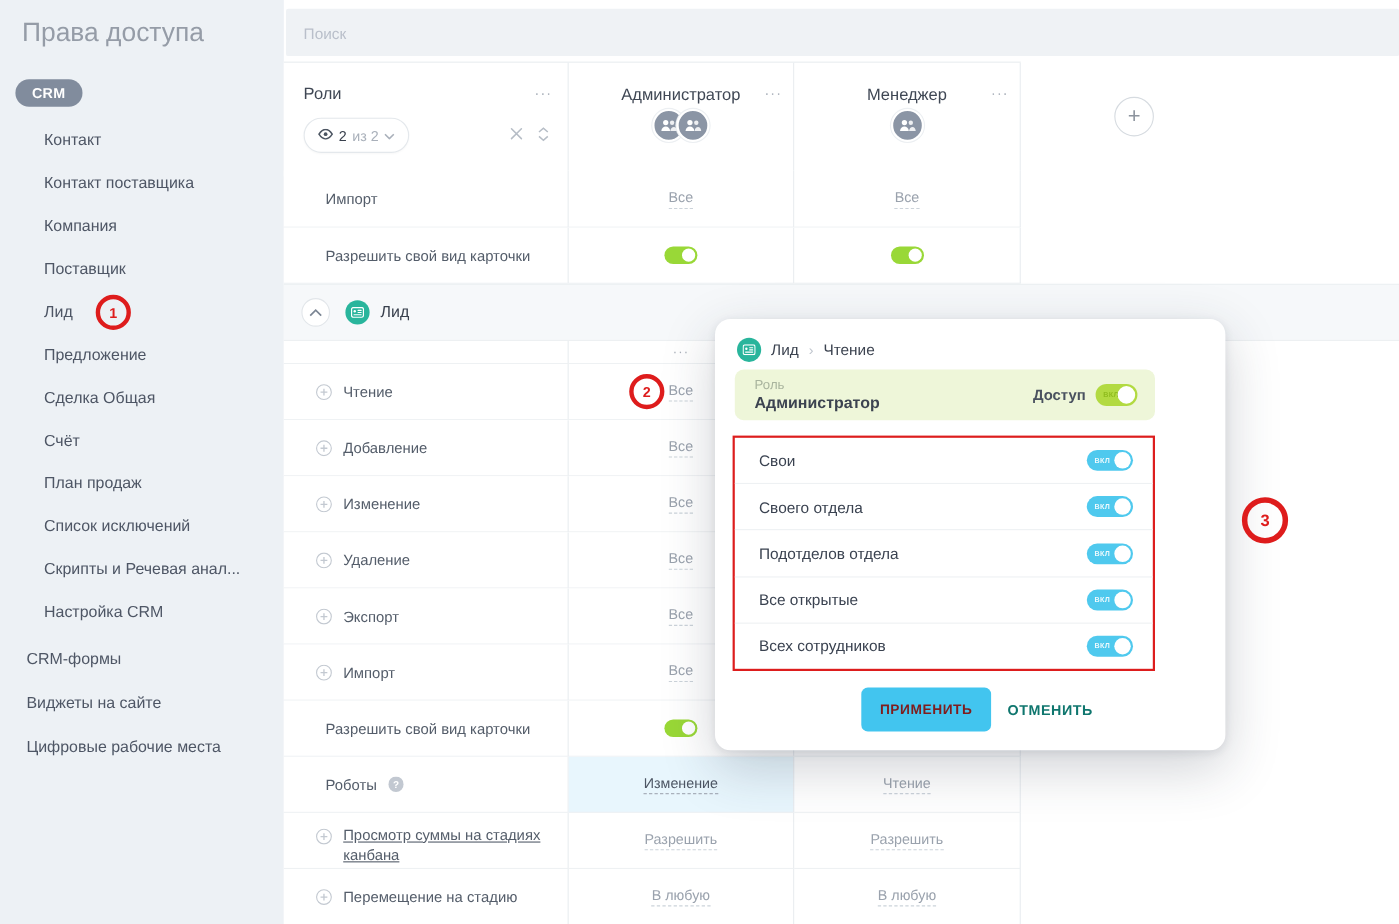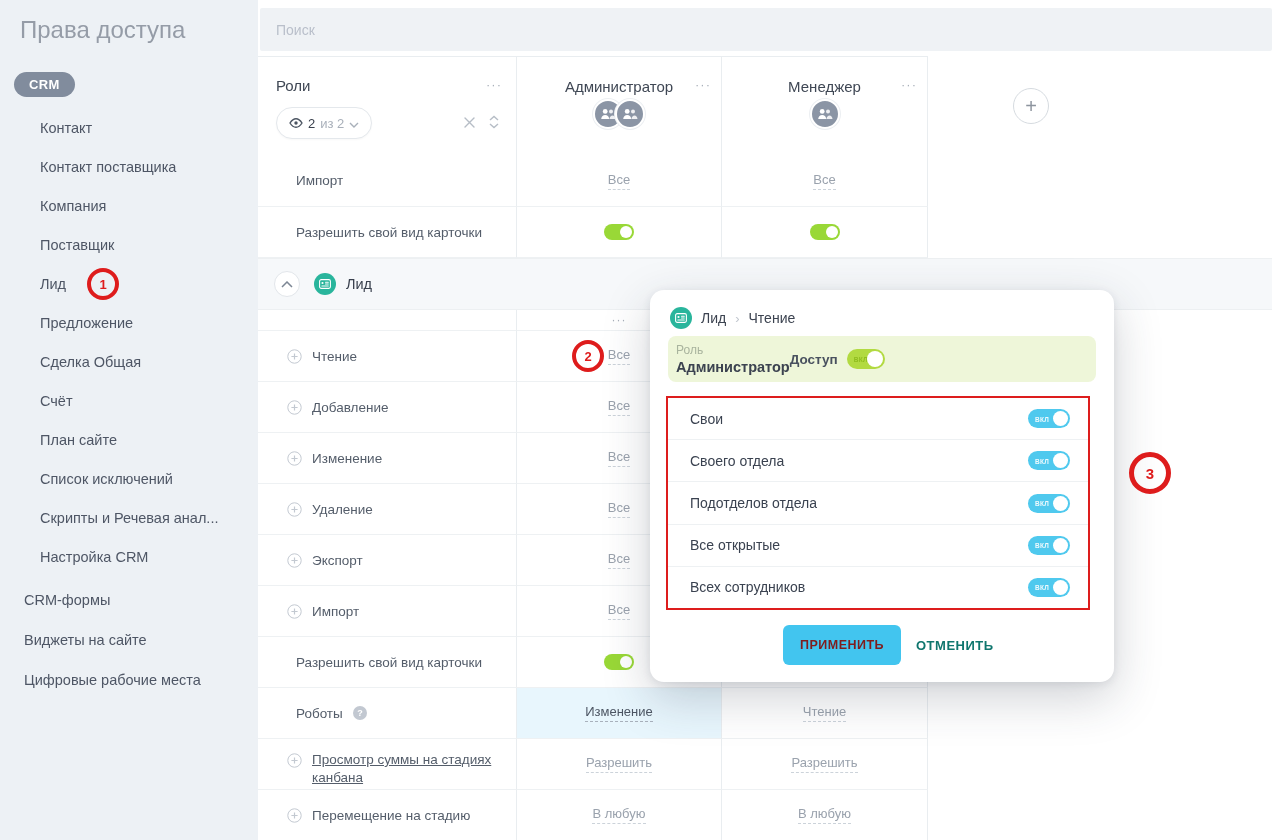--- a/index.html
+++ b/index.html
@@ -72,31 +72,31 @@
   .add-role { position:absolute; left:1013px; top:88px; width:36px; height:36px; border-radius:50%;
     border:1px solid #d6dbe0; color:#8d949e; font-size:20px; line-height:33px; text-align:center;
     background:#fff; cursor:pointer; font-weight:300; }
 
   
   .popup { position:absolute; left:650px; top:290px; width:464px; height:392px; background:#fff;
     border-radius:14px; box-shadow:0 16px 48px rgba(40,50,70,.22), 0 2px 8px rgba(40,50,70,.10); }
   .pop-head { display:flex; align-items:center; gap:9px; padding:17px 20px 0 20px; }
   .crumb { font-size:14px; color:#3c4350; }
   .crumb-sep { color:#c0c6ce; font-size:13px; }
-  .role-panel { position:absolute; left:18px; top:46px; width:428px; height:46px; background:#eef6d9;
-    border-radius:8px; display:flex; align-items:center; padding:0 16px 0 8px; }
+  .role-panel { position:absolute; left:18px; top:46px; width:382px; height:46px; background:#eef6d9;
+    border-radius:8px; display:flex; align-items:center; justify-content:space-between; padding:0 16px 0 18px; }
   .role-label { font-size:12px; color:#a9b49e; margin-bottom:2px; }
   .role-value { font-size:14.5px; font-weight:bold; color:#3c4350; }
   .access-wrap { display:flex; align-items:center; gap:9px; }
   .access-label { font-size:13.5px; font-weight:bold; color:#49515f; }
   .tgl-access { width:38px; height:20px; border-radius:11px; background:#b2da41; position:relative; cursor:pointer; }
   .tgl-access .on-txt { position:absolute; left:7px; top:7px; font-size:6.5px; font-weight:bold; color:#8fbc1e; letter-spacing:.3px; }
   .tgl-access::after { content:""; position:absolute; right:2px; top:2px; width:16px; height:16px; border-radius:50%; background:#fff; }
 
-  .red-box { position:absolute; left:16px; top:106px; width:424px; height:214px; border:2px solid #dd1d1d;
+  .red-box { position:absolute; left:16px; top:106px; width:384px; height:214px; border:2px solid #dd1d1d;
     display:flex; flex-direction:column; background:#fff; }
   .opt-row { flex:1; display:flex; align-items:center; justify-content:space-between; padding:0 18px 0 22px;
     border-bottom:1px solid #eef1f3; }
   .opt-row:last-child { border-bottom:none; }
   .opt-label { font-size:14px; color:#3a4250; }
   .tgl-blue { width:42px; height:19px; border-radius:11px; background:#4fc9ee; position:relative; cursor:pointer; }
   .tgl-blue .on-txt { position:absolute; left:7px; top:6.5px; font-size:6.5px; font-weight:bold; color:rgba(255,255,255,.9); letter-spacing:.3px; }
   .tgl-blue::after { content:""; position:absolute; right:2px; top:2px; width:15px; height:15px; border-radius:50%; background:#fff; }
 
   .apply-btn { position:absolute; left:133px; top:335px; width:118px; height:40px; background:#42c5ef;
@@ -121,21 +121,21 @@
   <div class="crm-badge">CRM</div>
   <ul class="side-list">
     <li>Контакт</li>
     <li>Контакт поставщика</li>
     <li>Компания</li>
     <li>Поставщик</li>
     <li>Лид</li>
     <li>Предложение</li>
     <li>Сделка Общая</li>
     <li>Счёт</li>
-    <li>План сайте</li>
+    <li>План продаж</li>
     <li>Список исключений</li>
     <li>Скрипты и Речевая анал...</li>
     <li>Настройка CRM</li>
   </ul>
   <ul class="side-list2">
     <li>CRM-формы</li>
     <li>Виджеты на сайте</li>
     <li>Цифровые рабочие места</li>
   </ul>
 </div>

